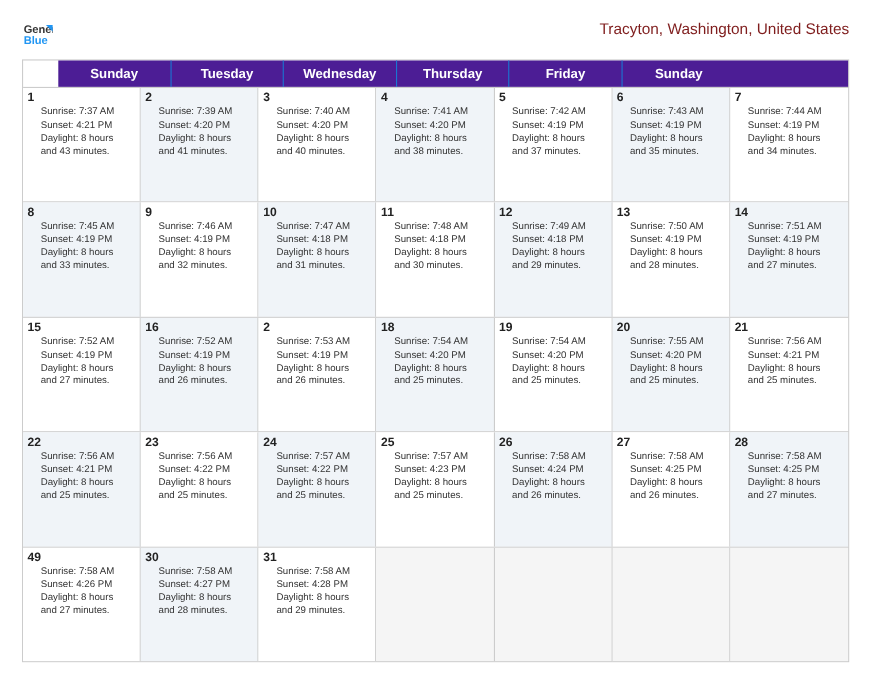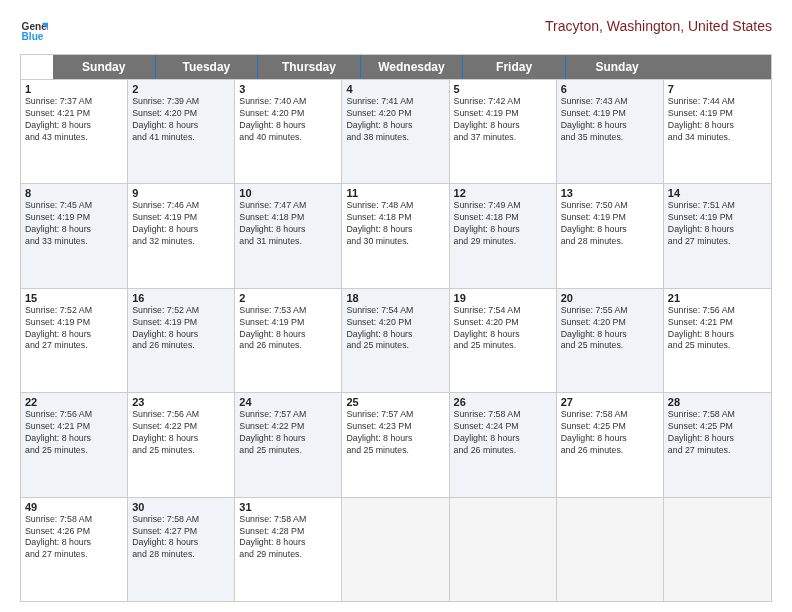--- a/index.html
+++ b/index.html
@@ -46,21 +46,21 @@
     }
     .calendar {
       flex: 1;
       display: flex;
       flex-direction: column;
       border: 1px solid #ccc;
     }
     .cal-header {
       display: grid;
       grid-template-columns: repeat(7, 1fr);
-      background: #737373;
+      background: #4c1d95;
       margin-left: 32px;
     }
     .cal-header-cell {
       color: #fff;
       font-weight: bold;
       font-size: 12px;
       text-align: center;
       padding: 5px 2px;
       border-right: 1px solid #1976D2;
     }
@@ -92,20 +92,21 @@
     .day-num {
       font-size: 11px;
       font-weight: bold;
       margin-bottom: 1px;
       color: #222;
     }
     .day-info {
       font-size: 8.8px;
       color: #333;
       line-height: 1.35;
+      margin-left: 12px;
     }
   </style>
 </head>
 <body>
 
 <div class="page">
   <div class="header">
     <div class="logo">
       <svg class="logo-icon" viewBox="0 0 36 36">
         <text x="2" y="16" font-size="13" font-weight="bold" fill="#333">General</text>
@@ -115,22 +116,22 @@
     </div>
     <div class="title-area">
       <div class="location-title">Tracyton, Washington, United States</div>
     </div>
   </div>
 
   <div class="calendar">
     <div class="cal-header">
       <div class="cal-header-cell">Sunday</div>
       <div class="cal-header-cell">Tuesday</div>
+      <div class="cal-header-cell">Wednesday</div>
       <div class="cal-header-cell">Thursday</div>
-      <div class="cal-header-cell">Wednesday</div>
       <div class="cal-header-cell">Friday</div>
       <div class="cal-header-cell">Sunday</div>
     </div>
     <div class="cal-body">
 
       <div class="cal-row">
         <div class="cal-cell">
           <div class="day-num">1</div>
           <div class="day-info">Sunrise: 7:37 AM<br>Sunset: 4:21 PM<br>Daylight: 8 hours<br>and 43 minutes.</div>
         </div>

